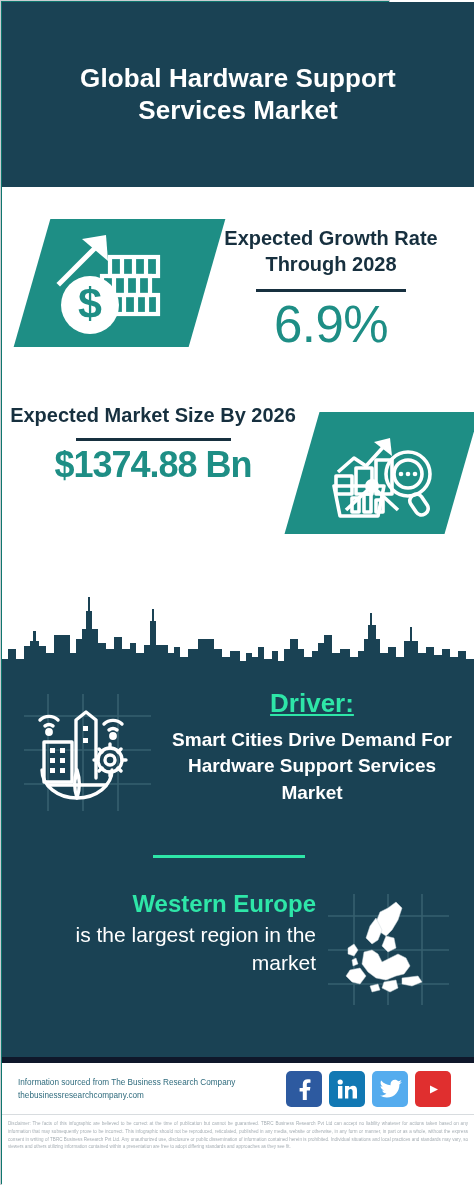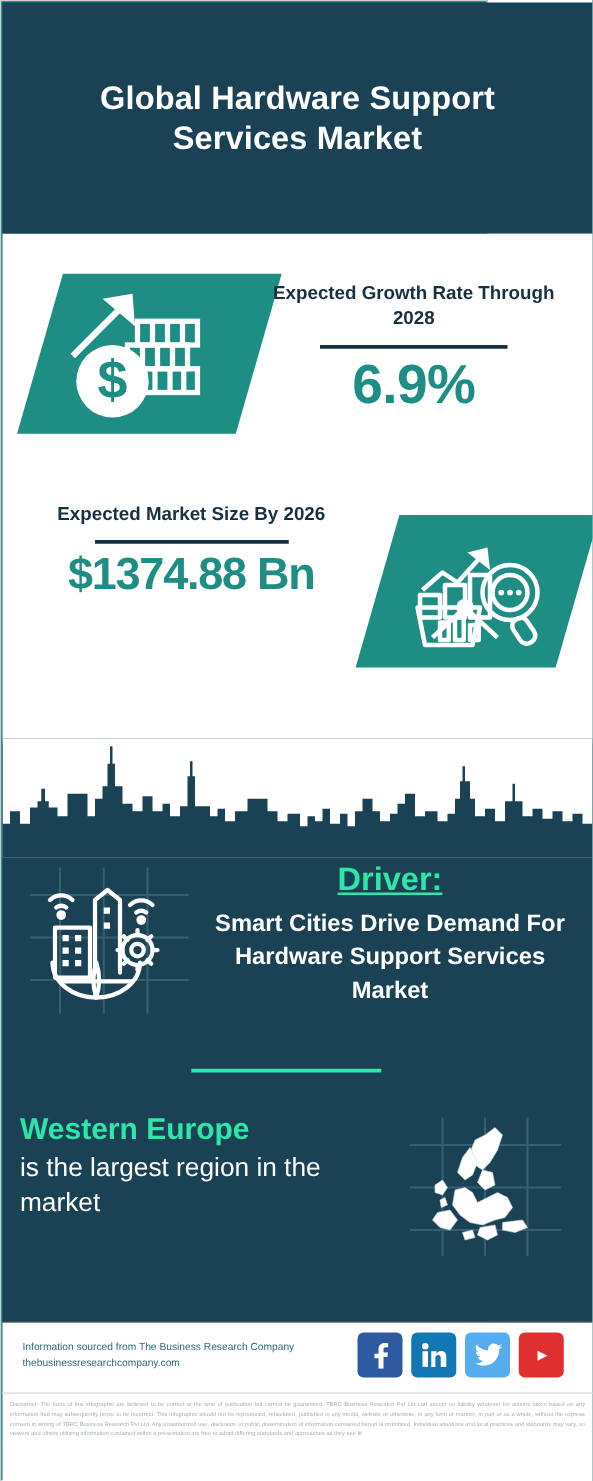--- a/index.html
+++ b/index.html
@@ -35,27 +35,27 @@
   
   .growth-row{position:absolute;left:0;top:22px;width:472px;height:165px;}
   .para-left{
     position:absolute;left:30px;top:10px;width:175px;height:128px;
     background:#1e8e85;
     transform:skewX(-16deg);
   }
   .money-icon{position:absolute;left:48px;top:22px;width:140px;height:108px;}
   .growth-text{position:absolute;left:200px;top:16px;width:258px;text-align:center;}
   .h-title{
-    color:#17303f;font-size:15px;font-weight:bold;line-height:1.32;margin:0;
+    color:#17303f;font-size:20px;font-weight:bold;line-height:1.32;margin:0;
   }
   .rule-dark{
     width:150px;height:3px;background:#17303f;margin:11px auto 6px auto;
   }
   .big-val{
-    color:#1e8e85;font-size:44px;font-weight:bold;line-height:1.05;margin:0;
+    color:#1e8e85;font-size:51px;font-weight:normal;line-height:1.05;margin:0;
     letter-spacing:-.5px;
   }
 
   
   .size-row{position:absolute;left:0;top:205px;width:472px;height:175px;}
   .para-right{
     position:absolute;left:300px;top:20px;width:160px;height:122px;
     background:#1e8e85;transform:skewX(-16deg);
   }
   .chart-icon{position:absolute;left:322px;top:32px;width:120px;height:100px;}
@@ -80,33 +80,33 @@
   }
   .driver-body{
     color:#ffffff;font-size:19px;font-weight:bold;line-height:1.38;margin:0;
   }
 
   .rule-green{
     position:absolute;left:151px;top:264px;width:152px;height:3px;background:#2ee6a8;
   }
 
   .region-block{position:absolute;left:0;top:295px;width:472px;height:140px;}
-  .region-text{position:absolute;left:14px;top:2px;width:300px;text-align:left;}
+  .region-text{position:absolute;left:14px;top:2px;width:300px;text-align:right;}
   .region-name{
     color:#2ee6a8;font-size:24px;font-weight:bold;margin:0;line-height:1.3;
   }
   .region-sub{
     color:#ffffff;font-size:21px;font-weight:normal;margin:2px 0 0 0;line-height:1.33;
   }
   .map-icon-wrap{position:absolute;left:324px;top:6px;width:125px;height:115px;}
 
   
   .footer{
     position:absolute;left:1px;top:1056px;width:472px;height:57px;background:#ffffff;
-    border-top:1px solid #0f172a;
+    border-top:6px solid #0f172a;
   }
   .src-text{
     position:absolute;left:16px;top:13px;width:260px;
     color:#2f6b7d;font-size:8.2px;line-height:1.62;
   }
   .socials{position:absolute;left:284px;top:8px;display:flex;gap:7px;}
   .soc{
     width:36px;height:36px;border-radius:5px;
     display:flex;align-items:center;justify-content:center;
   }

